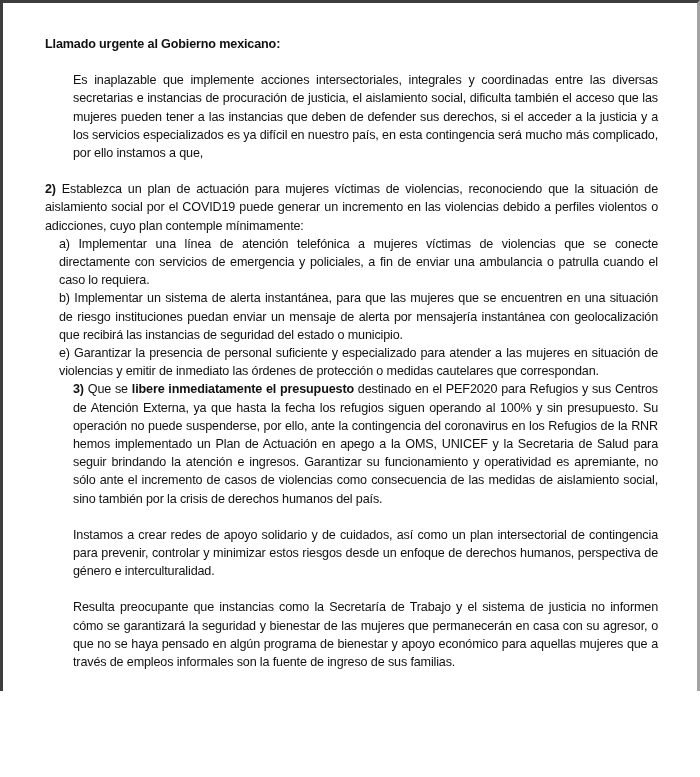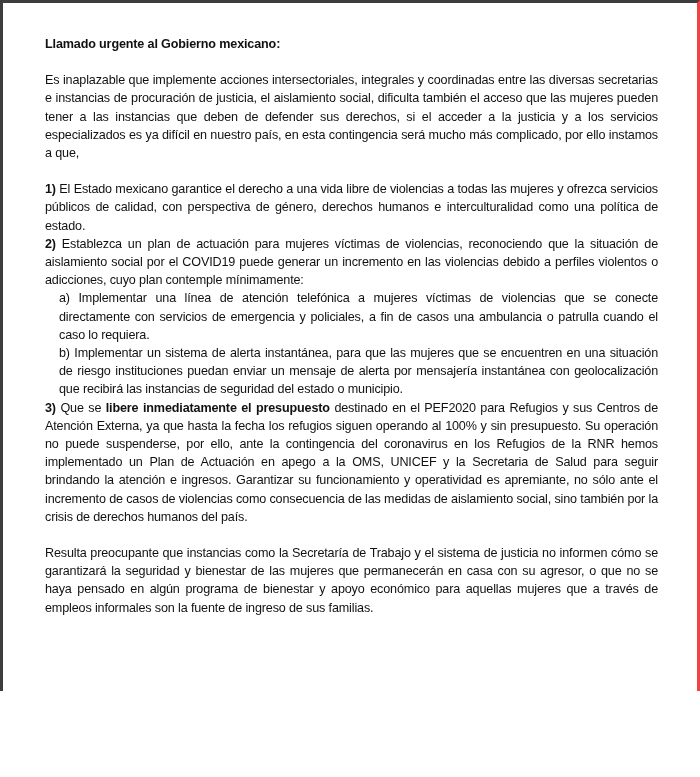--- a/index.html
+++ b/index.html
@@ -16,21 +16,21 @@
     .page {
       position: absolute;
       left: 0;
       top: 0;
       width: 700px;
       height: 691px;
       box-sizing: border-box;
       background: #ffffff;
       border-top: 3px solid #3d3d3d;
       border-left: 3px solid #3d3d3d;
-      border-right: 3px solid #ef4444;
+      border-right: 3px solid #a3a3a3;
     }
     .content {
       position: absolute;
       left: 42px;
       top: 32px;
       width: 613px;
       font-family: "Liberation Sans", "DejaVu Sans", sans-serif;
       font-size: 12.6px;
       line-height: 18.2px;
       color: #111111;
@@ -39,20 +39,21 @@
     .title {
       font-weight: bold;
       margin: 0 0 18px 0;
     }
     p {
       margin: 0;
       text-align: justify;
     }
     .para {
       margin-bottom: 18px;
+      margin-left: 28px;
     }
     .item {
       text-align: justify;
     }
     .item b {
       font-weight: bold;
     }
     .sub {
       padding-left: 14px;
       text-align: justify;
@@ -62,28 +63,29 @@
 <body>
 
 <div class="page">
   <div class="content">
 
     <div class="title">Llamado urgente al Gobierno mexicano:</div>
 
     <p class="para">Es inaplazable que implemente acciones intersectoriales, integrales y coordinadas entre las diversas secretarias e instancias de procuración de justicia, el aislamiento social, dificulta también el acceso que las mujeres pueden tener a las instancias que deben de defender sus derechos, si el acceder a la justicia y a los servicios especializados es ya difícil en nuestro país, en esta contingencia será mucho más complicado, por ello instamos a que,</p>
 
     <div>
-      <p class="item"><b>1)</b><span> El Estado mexicano garantice el derecho a una vida libre de violencias a todas las mujeres y ofrezca servicios públicos de calidad, con perspectiva de género, derechos humanos e interculturalidad como una política de estado.</span></p>
 
       <p class="item"><b>2)</b><span> Establezca un plan de actuación para mujeres víctimas de violencias, reconociendo que la situación de aislamiento social por el COVID19 puede generar un incremento en las violencias debido a perfiles violentos o adicciones, cuyo plan contemple mínimamente:</span></p>
 
       <div>
-        <p class="sub">a) Implementar una línea de atención telefónica a mujeres víctimas de violencias que se conecte directamente con servicios de emergencia y policiales, a fin de casos una ambulancia o patrulla cuando el caso lo requiera.</p>
+        <p class="sub">a) Implementar una línea de atención telefónica a mujeres víctimas de violencias que se conecte directamente con servicios de emergencia y policiales, a fin de enviar una ambulancia o patrulla cuando el caso lo requiera.</p>
         <p class="sub">b) Implementar un sistema de alerta instantánea, para que las mujeres que se encuentren en una situación de riesgo instituciones puedan enviar un mensaje de alerta por mensajería instantánea con geolocalización que recibirá las instancias de seguridad del estado o municipio.</p>
+        <p class="sub">e) Garantizar la presencia de personal suficiente y especializado para atender a las mujeres en situación de violencias y emitir de inmediato las órdenes de protección o medidas cautelares que correspondan.</p>
       </div>
 
       <p class="item para"><b>3)</b><span> Que se </span><b>libere inmediatamente el presupuesto</b><span> destinado en el PEF2020 para Refugios y sus Centros de Atención Externa, ya que hasta la fecha los refugios siguen operando al 100% y sin presupuesto. Su operación no puede suspenderse, por ello, ante la contingencia del coronavirus en los Refugios de la RNR hemos implementado un Plan de Actuación en apego a la OMS, UNICEF y la Secretaria de Salud para seguir brindando la atención e ingresos. Garantizar su funcionamiento y operatividad es apremiante, no sólo ante el incremento de casos de violencias como consecuencia de las medidas de aislamiento social, sino también por la crisis de derechos humanos del país.</span></p>
     </div>
 
+    <p class="para">Instamos a crear redes de apoyo solidario y de cuidados, así como un plan intersectorial de contingencia para prevenir, controlar y minimizar estos riesgos desde un enfoque de derechos humanos, perspectiva de género e interculturalidad.</p>
     <p class="para">Resulta preocupante que instancias como la Secretaría de Trabajo y el sistema de justicia no informen cómo se garantizará la seguridad y bienestar de las mujeres que permanecerán en casa con su agresor, o que no se haya pensado en algún programa de bienestar y apoyo económico para aquellas mujeres que a través de empleos informales son la fuente de ingreso de sus familias.</p>
 
   </div>
 </div>
 
 </body></html>

